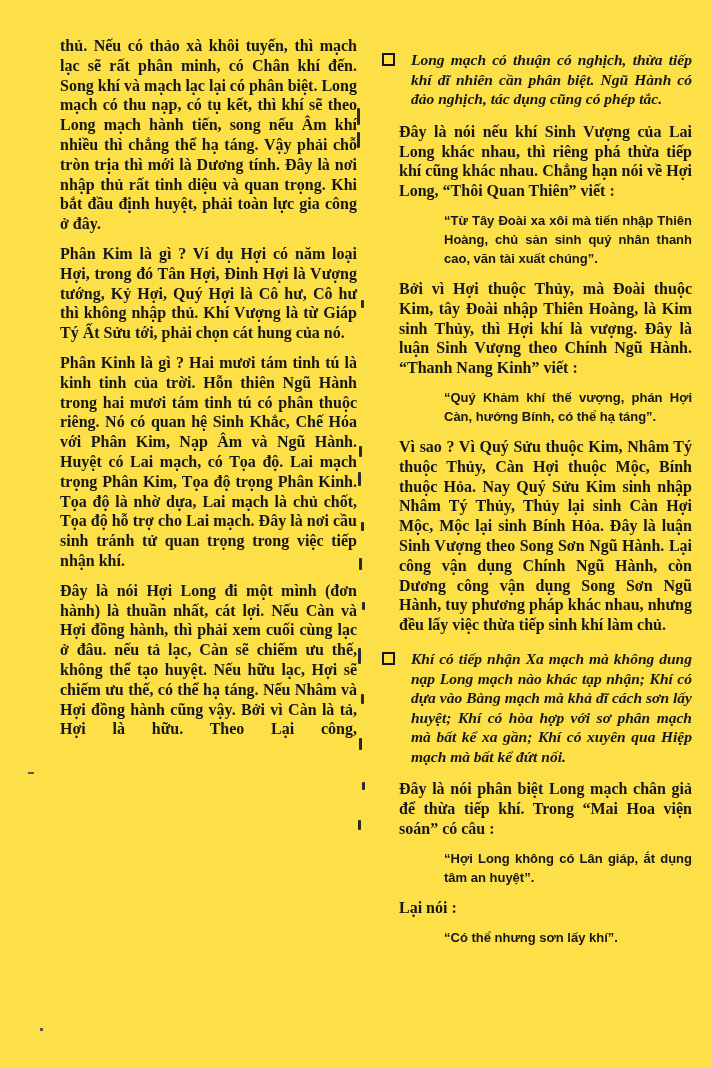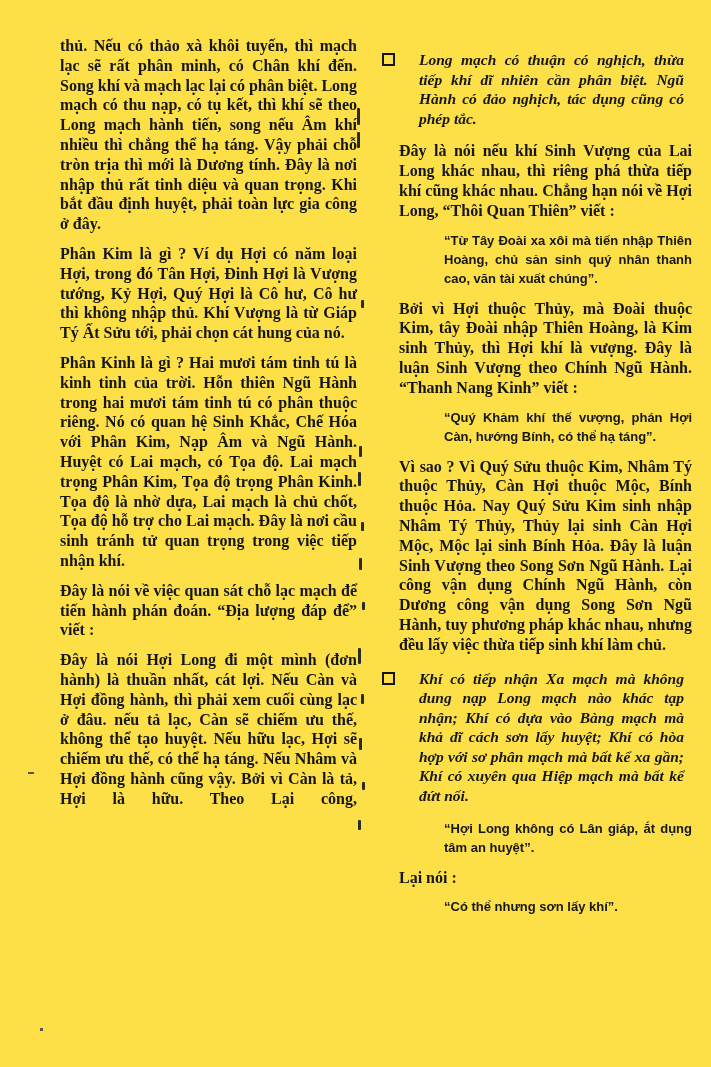--- a/index.html
+++ b/index.html
@@ -17,21 +17,21 @@
     font-size:16px;line-height:19.8px;font-weight:bold;
     text-align:justify;margin:0 0 10px 0;
   }
   .para.cont{text-align-last:justify;}
   .bullet{position:relative;padding-left:12px;margin:14px 0 13px 0;}
   .bullet .sq{
     position:absolute;left:-17px;top:3px;width:9px;height:9px;
     border:2.5px solid #141414;background:transparent;display:block;
   }
   .bullet p{
-    margin:8px;font-style:italic;font-weight:bold;
+    margin:0;font-style:italic;font-weight:bold;
     font-size:15.5px;line-height:19.6px;text-align:justify;
     font-family:"Liberation Serif","DejaVu Serif",serif;
   }
   .quote{
     margin:3px 0 11px 45px;
     font-family:"Liberation Sans","DejaVu Sans",sans-serif;
     font-size:13px;line-height:19px;font-weight:bold;text-align:justify;
   }
   .art{
     position:absolute;width:3px;background:#2a2a2a;border-radius:1px;
@@ -42,38 +42,38 @@
 </style>
 </head>
 <body>
 
 <div class="page">
 
   <div class="col col-left">
     <p class="para">thủ. Nếu có thảo xà khôi tuyến, thì mạch lạc sẽ rất phân minh, có Chân khí đến. Song khí và mạch lạc lại có phân biệt. Long mạch có thu nạp, có tụ kết, thì khí sẽ theo Long mạch hành tiến, song nếu Âm khí nhiều thì chẳng thể hạ táng. Vậy phải chỗ tròn trịa thì mới là Dương tính. Đây là nơi nhập thủ rất tinh diệu và quan trọng. Khi bắt đầu định huyệt, phải toàn lực gia công ở đây.</p>
     <p class="para">Phân Kim là gì ? Ví dụ Hợi có năm loại Hợi, trong đó Tân Hợi, Đinh Hợi là Vượng tướng, Kỷ Hợi, Quý Hợi là Cô hư, Cô hư thì không nhập thủ. Khí Vượng là từ Giáp Tý Ất Sửu tới, phải chọn cát hung của nó.</p>
     <p class="para">Phân Kinh là gì ? Hai mươi tám tinh tú là kinh tinh của trời. Hỗn thiên Ngũ Hành trong hai mươi tám tinh tú có phân thuộc riêng. Nó có quan hệ Sinh Khắc, Chế Hóa với Phân Kim, Nạp Âm và Ngũ Hành. Huyệt có Lai mạch, có Tọa độ. Lai mạch trọng Phân Kim, Tọa độ trọng Phân Kinh. Tọa độ là nhờ dựa, Lai mạch là chủ chốt, Tọa độ hỗ trợ cho Lai mạch. Đây là nơi cầu sinh tránh tử quan trọng trong việc tiếp nhận khí.</p>
-    <p class="para">Đây là nói về việc quan sát chỗ lạc mạch để tiến hành phán đoán. “Địa lượng đáp để” viết :</p>
     <p class="para cont">Đây là nói Hợi Long đi một mình (đơn hành) là thuần nhất, cát lợi. Nếu Càn và Hợi đồng hành, thì phải xem cuối cùng lạc ở đâu. nếu tả lạc, Càn sẽ chiếm ưu thế, không thể tạo huyệt. Nếu hữu lạc, Hợi sẽ chiếm ưu thế, có thể hạ táng. Nếu Nhâm và Hợi đồng hành cũng vậy. Bởi vì Càn là tả, Hợi là hữu. Theo Lại công,</p>
   </div>
 
   <div class="col col-right">
     <div class="bullet">
       <span class="sq"></span>
       <p>Long mạch có thuận có nghịch, thừa tiếp khí dĩ nhiên cần phân biệt. Ngũ Hành có đảo nghịch, tác dụng cũng có phép tắc.</p>
     </div>
     <p class="para">Đây là nói nếu khí Sinh Vượng của Lai Long khác nhau, thì riêng phá thừa tiếp khí cũng khác nhau. Chẳng hạn nói về Hợi Long, “Thôi Quan Thiên” viết :</p>
     <p class="quote">“Từ Tây Đoài xa xôi mà tiến nhập Thiên Hoàng, chủ sản sinh quý nhân thanh cao, văn tài xuất chúng”.</p>
     <p class="para">Bởi vì Hợi thuộc Thủy, mà Đoài thuộc Kim, tây Đoài nhập Thiên Hoàng, là Kim sinh Thủy, thì Hợi khí là vượng. Đây là luận Sinh Vượng theo Chính Ngũ Hành. “Thanh Nang Kinh” viết :</p>
     <p class="quote">“Quý Khảm khí thế vượng, phán Hợi Càn, hướng Bính, có thể hạ táng”.</p>
     <p class="para">Vì sao ? Vì Quý Sửu thuộc Kim, Nhâm Tý thuộc Thủy, Càn Hợi thuộc Mộc, Bính thuộc Hỏa. Nay Quý Sửu Kim sinh nhập Nhâm Tý Thủy, Thủy lại sinh Càn Hợi Mộc, Mộc lại sinh Bính Hỏa. Đây là luận Sinh Vượng theo Song Sơn Ngũ Hành. Lại công vận dụng Chính Ngũ Hành, còn Dương công vận dụng Song Sơn Ngũ Hành, tuy phương pháp khác nhau, nhưng đều lấy việc thừa tiếp sinh khí làm chủ.</p>
     <div class="bullet">
       <span class="sq"></span>
       <p>Khí có tiếp nhận Xa mạch mà không dung nạp Long mạch nào khác tạp nhận; Khí có dựa vào Bàng mạch mà khả dĩ cách sơn lấy huyệt; Khí có hòa hợp với sơ phân mạch mà bất kể xa gần; Khí có xuyên qua Hiệp mạch mà bất kể đứt nối.</p>
     </div>
+    <p class="para">Đây là nói phân biệt Long mạch chân giả để thừa tiếp khí. Trong “Mai Hoa viện soán” có câu :</p>
     <p class="quote">“Hợi Long không có Lân giáp, ắt dụng tâm an huyệt”.</p>
     <p class="para">Lại nói :</p>
     <p class="quote">“Có thể nhưng sơn lấy khí”.</p>
   </div>
 
   <i class="art" style="left:357px;top:108px;height:17px;"></i>
   <i class="art" style="left:357px;top:132px;height:16px;"></i>
   <i class="art" style="left:361px;top:300px;height:8px;"></i>
   <i class="art" style="left:359px;top:446px;height:11px;"></i>
   <i class="art" style="left:358px;top:472px;height:14px;"></i>

